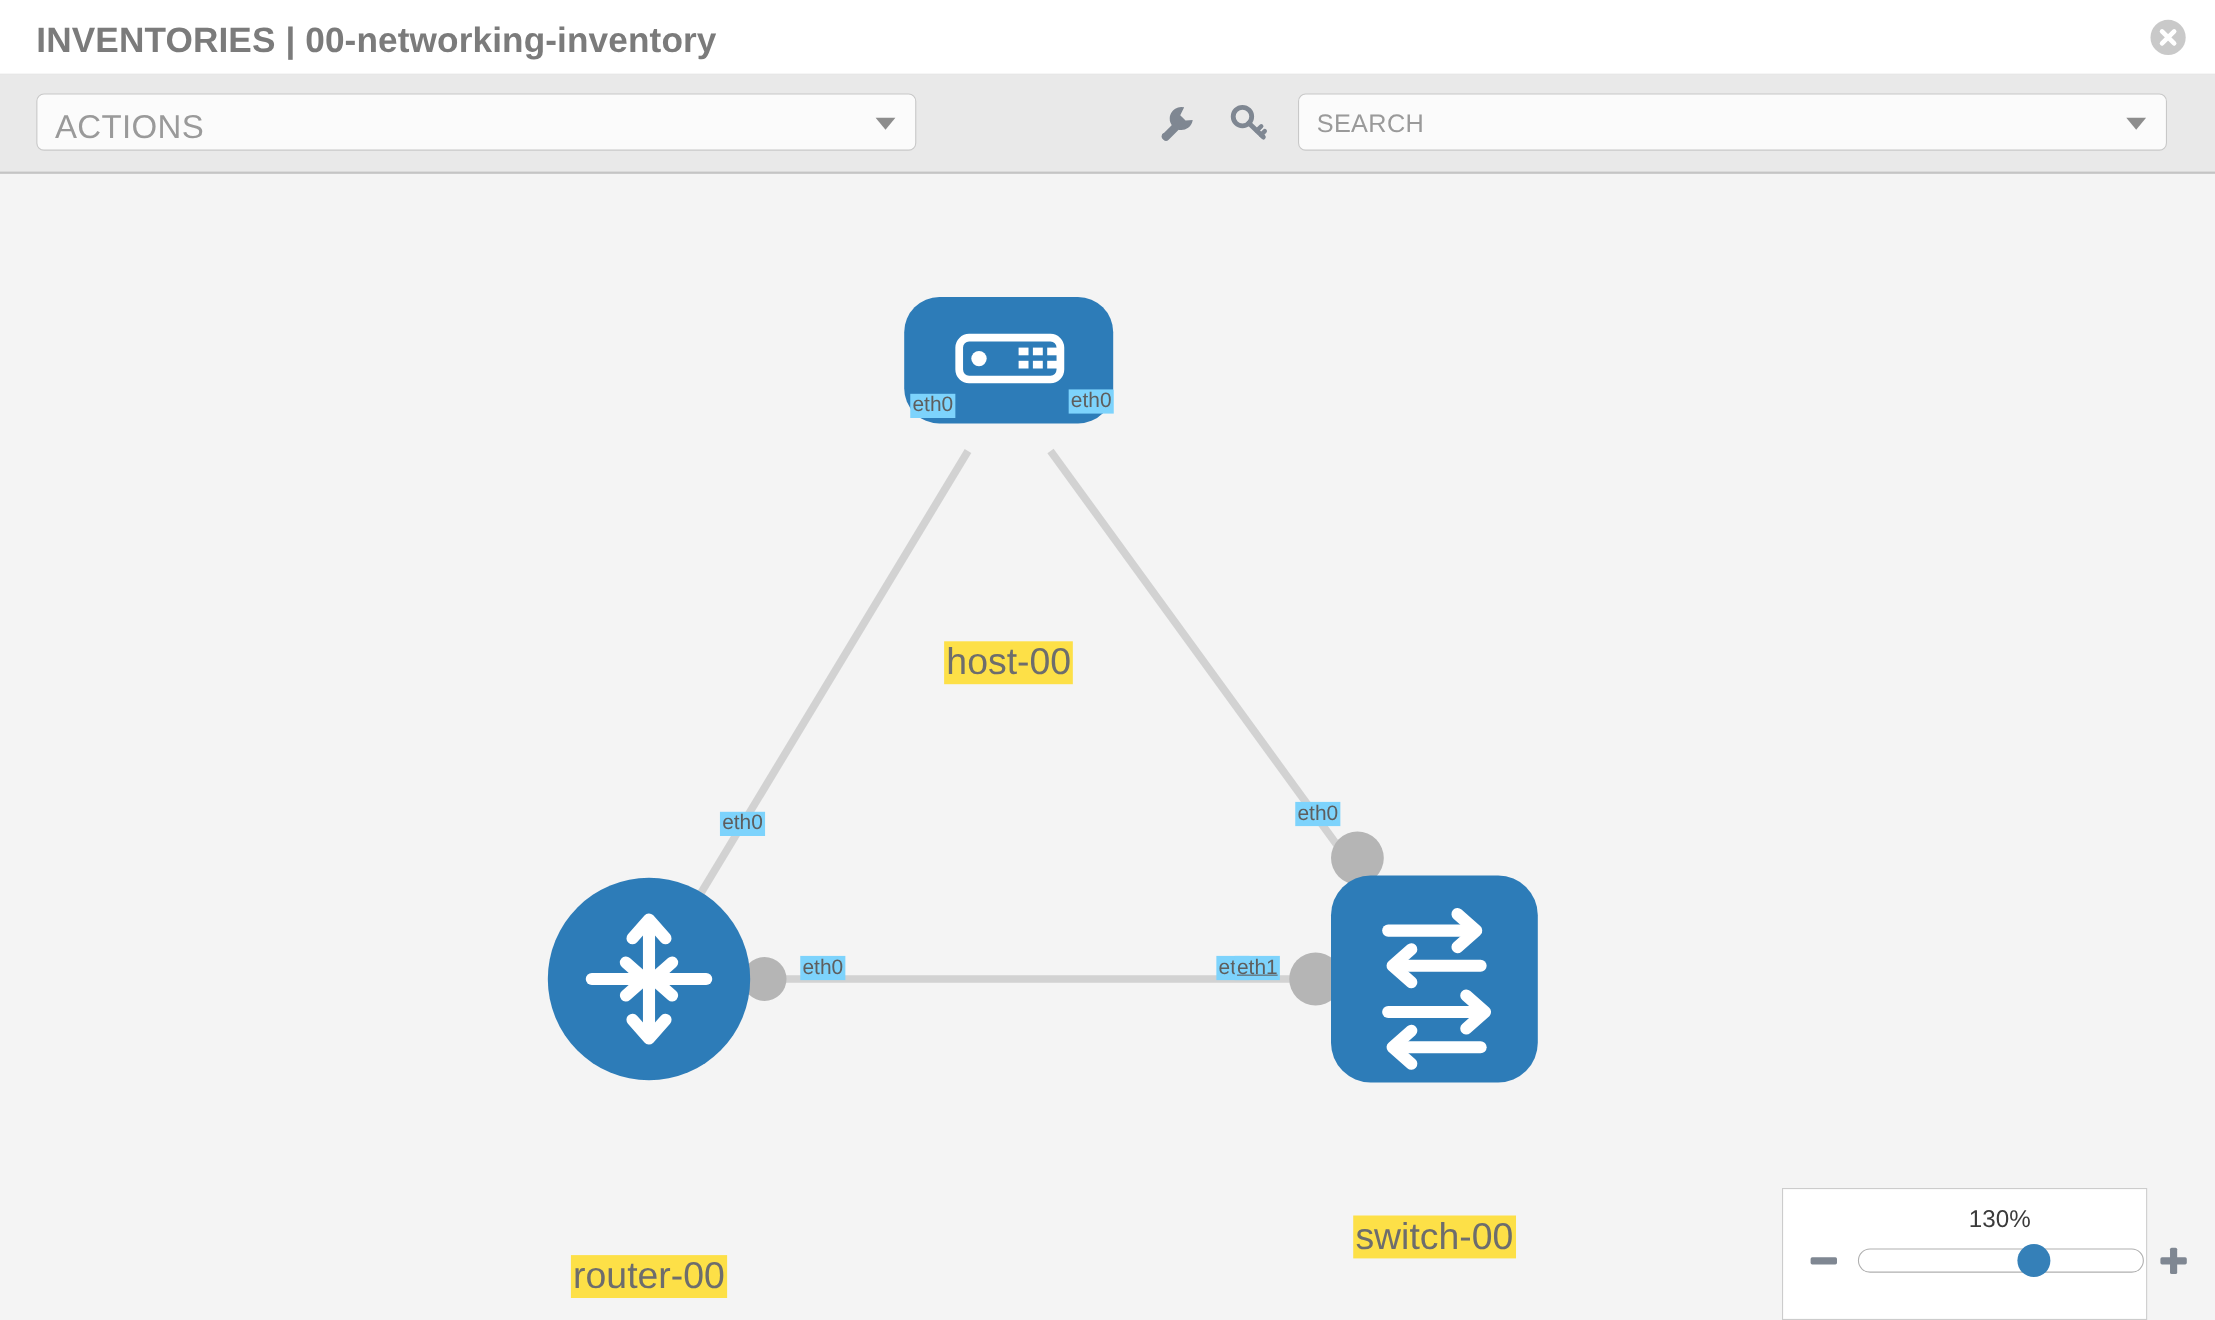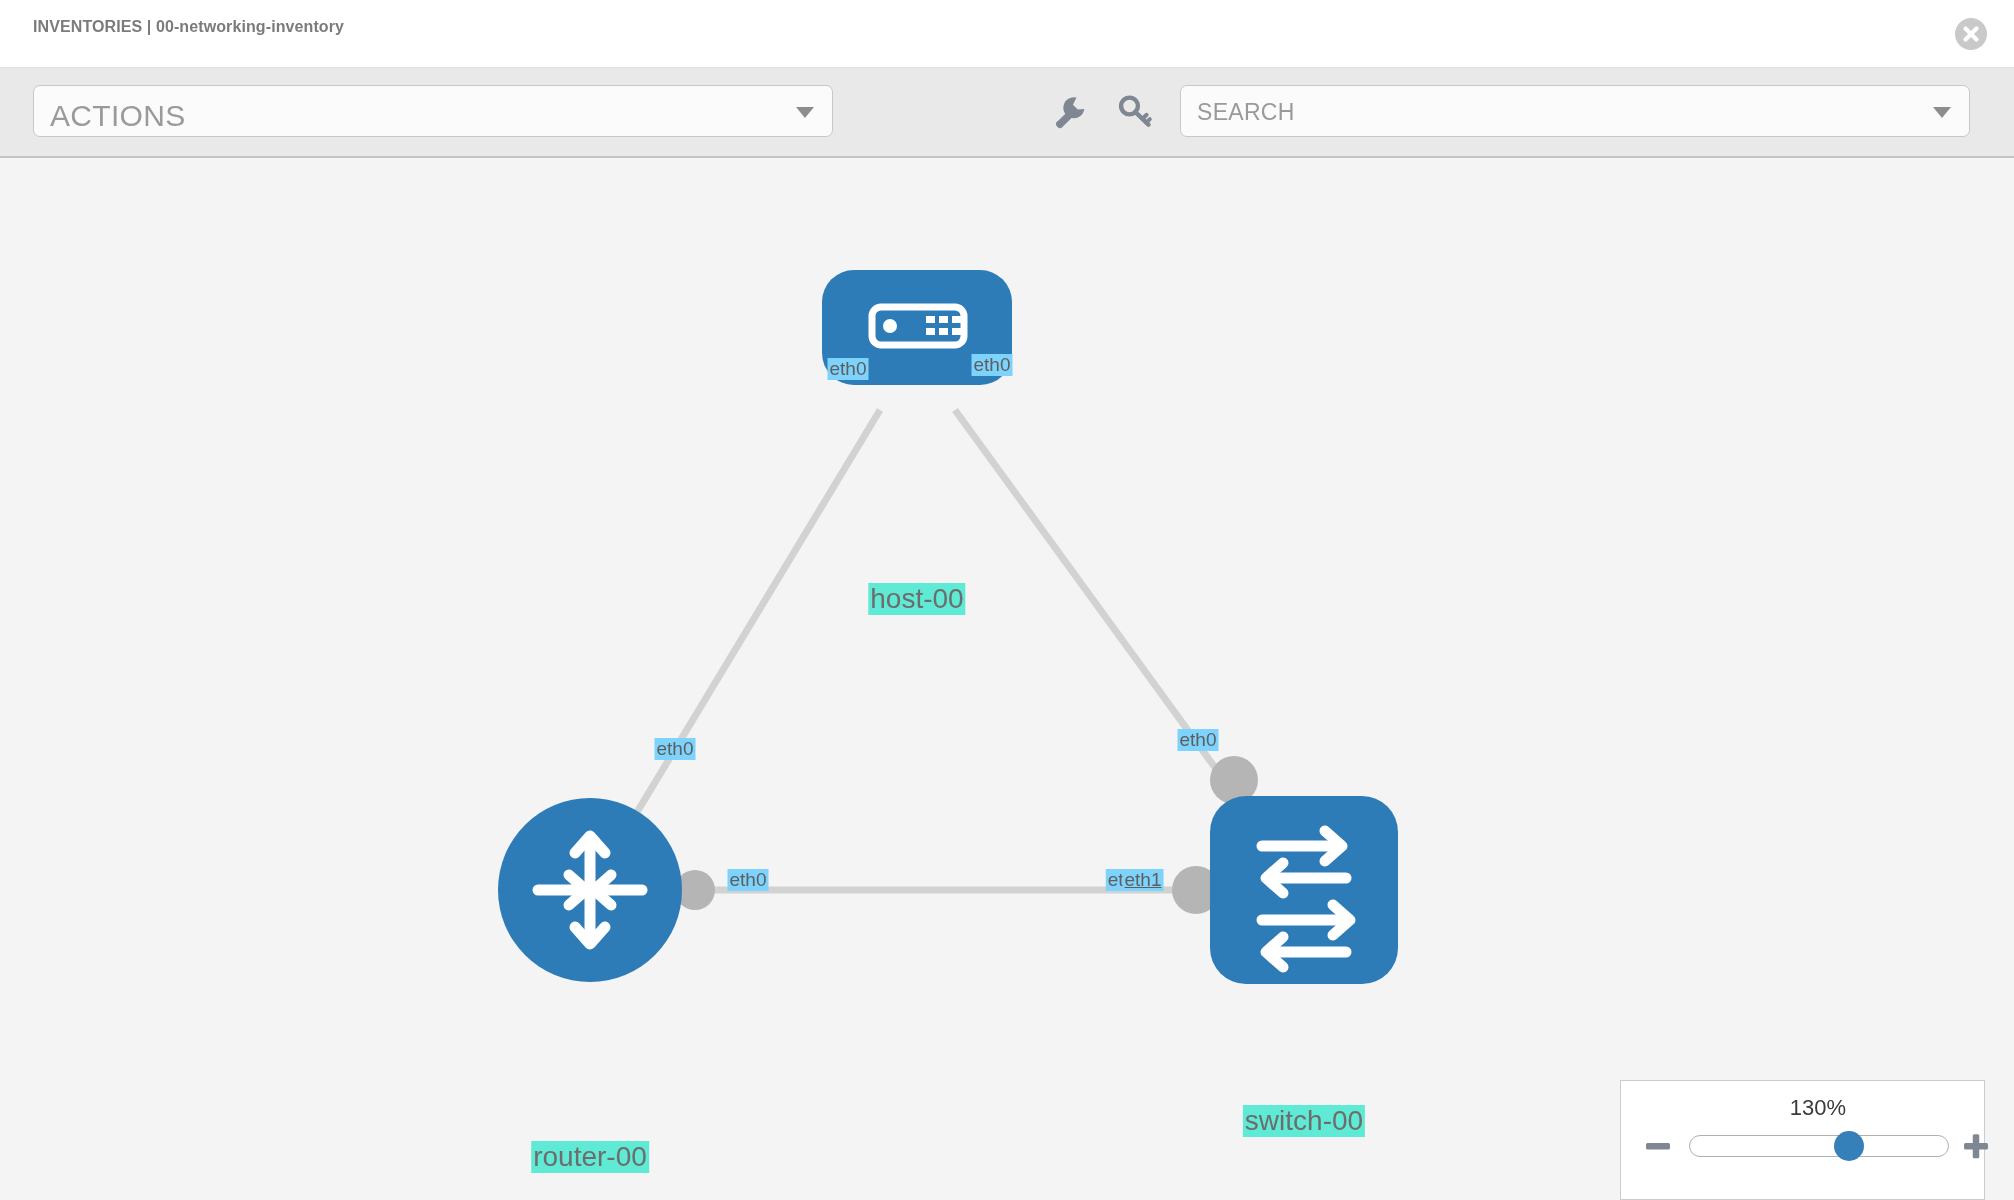--- a/index.html
+++ b/index.html
@@ -26,21 +26,21 @@
     width: 2014px;
     height: 68px;
     background: #ffffff;
     border-bottom: 1px solid #e0e0e0;
     box-sizing: border-box;
   }
   .header-title {
     position: absolute;
     left: 33px;
     top: 18px;
-    font-size: 16px;
+    font-size: 32px;
     font-weight: bold;
     color: #7b7b7b;
     letter-spacing: 0.1px;
     white-space: nowrap;
   }
   .close-btn {
     position: absolute;
     right: 27px;
     top: 18px;
     width: 32px;
@@ -131,43 +131,43 @@
     overflow: hidden;
   }
   .canvas-svg {
     position: absolute;
     left: 0; top: 0;
   }
 
   
   .node-label {
     position: absolute;
-    font-size: 28px;
+    font-size: 34px;
     color: #6d6d6d;
-    background: #5eead4;
+    background: #fde047;
     white-space: nowrap;
     transform: translateX(-50%);
     padding: 0 2px;
   }
   .iface-label {
     position: absolute;
     font-size: 19px;
     color: #5e5e5e;
     background: #7dd3fc;
     white-space: nowrap;
     transform: translateX(-50%);
     padding: 0 2px;
   }
 
   
   .zoom-panel {
     position: absolute;
     left: 1620px;
     top: 1080px;
-    width: 365px;
+    width: 332px;
     height: 120px;
     background: #ffffff;
     border: 1px solid #cccccc;
     box-sizing: border-box;
   }
   .zoom-value {
     position: absolute;
     left: 0;
     top: 14px;
     width: 394px;

